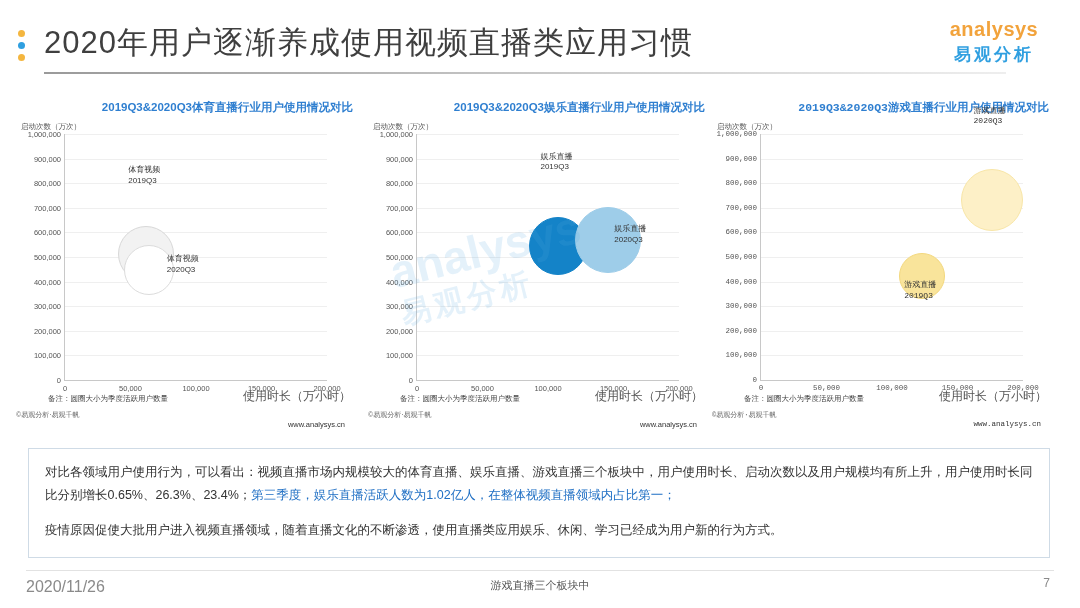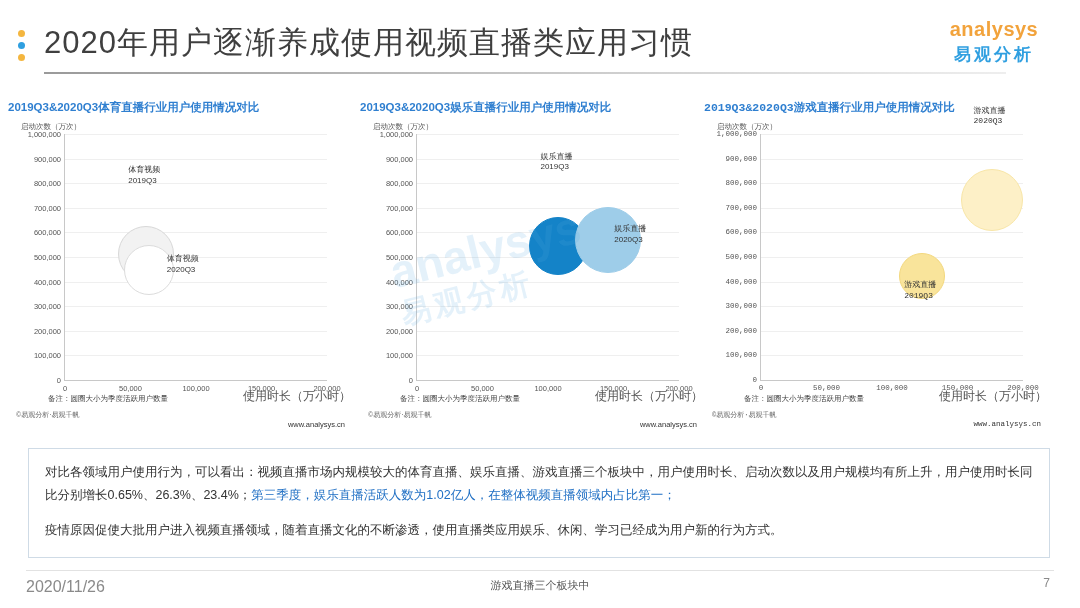--- a/index.html
+++ b/index.html
@@ -43,21 +43,21 @@
 
   
   .panel{
     position:absolute;top:96px;width:345px;height:338px;
   }
   #panel0{left:8px;}
   #panel1{left:360px;}
   #panel2{left:704px;font-family:Liberation Mono, monospace;}
 
   .ch-title{
-    text-align:left;font-size:11.5px;color:#2f7fd0;font-weight:bold;
+    text-align:right;font-size:11.5px;color:#2f7fd0;font-weight:bold;
     margin-top:4px;
   }
   .ylabel{
     position:absolute;left:13px;top:26px;font-size:7.5px;color:#555;
   }
   .plot{
     position:absolute;left:56px;top:38px;width:262px;height:246px;
     border-left:1px solid #c8c8c8;border-bottom:1px solid #c8c8c8;
     background:#fff;
   }

